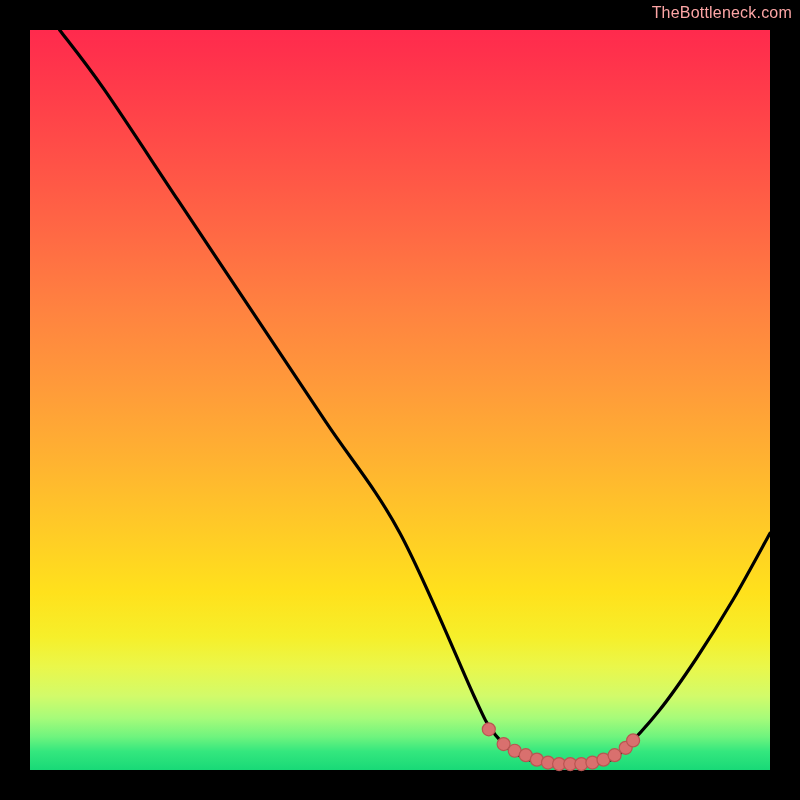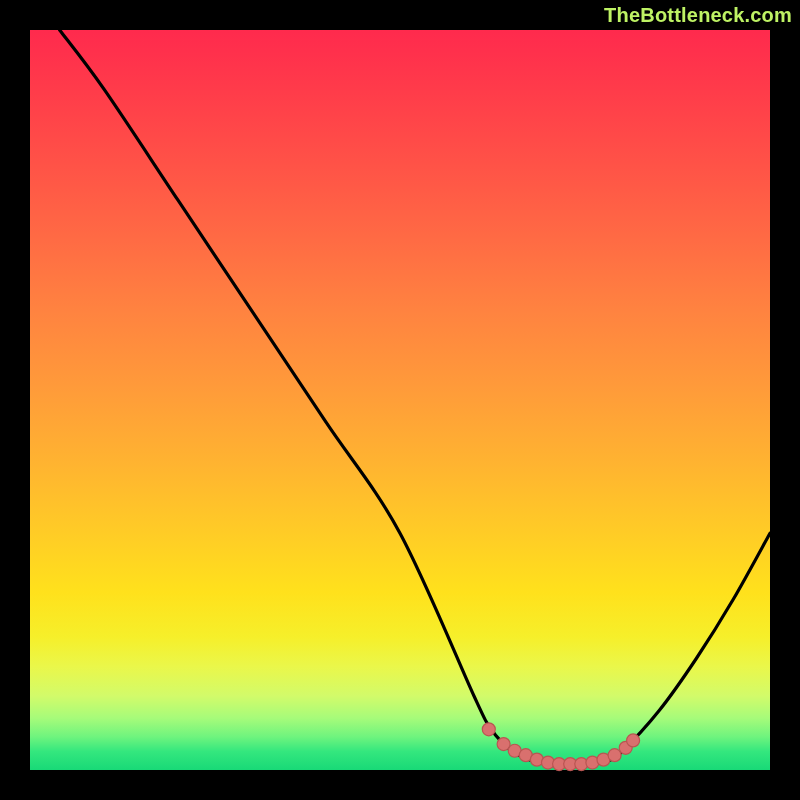--- a/index.html
+++ b/index.html
@@ -14,23 +14,23 @@
   .frame {
     position: relative;
     width: 800px;
     height: 800px;
     background: #000;
   }
   .watermark {
     position: absolute;
     top: 4px;
     right: 8px;
-    color: #bef264;
-    font-size: 20px;
-    font-weight: 700;
+    color: #fca5a5;
+    font-size: 16px;
+    font-weight: 400;
     letter-spacing: 0.2px;
     user-select: none;
   }
   .plot-area {
     position: absolute;
     left: 30px;
     top: 30px;
     width: 740px;
     height: 740px;
     

